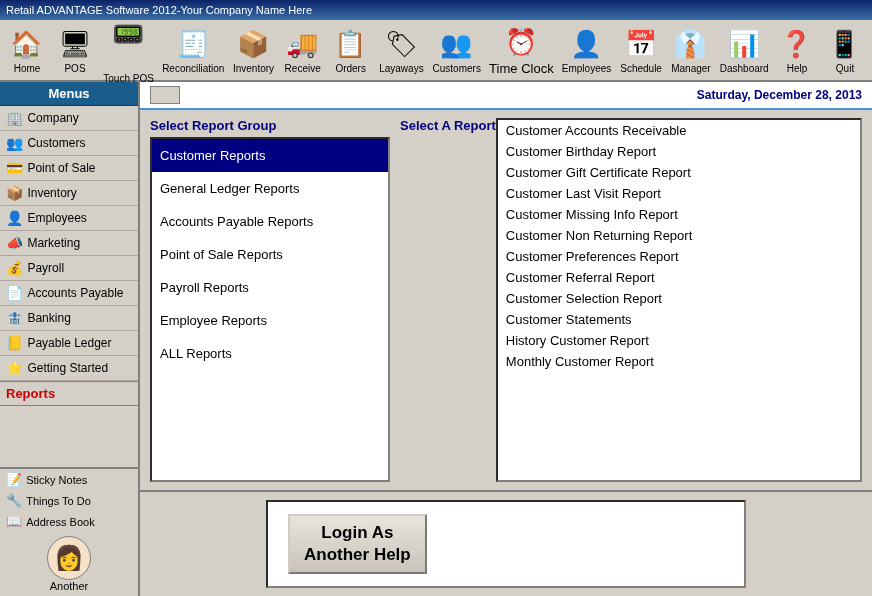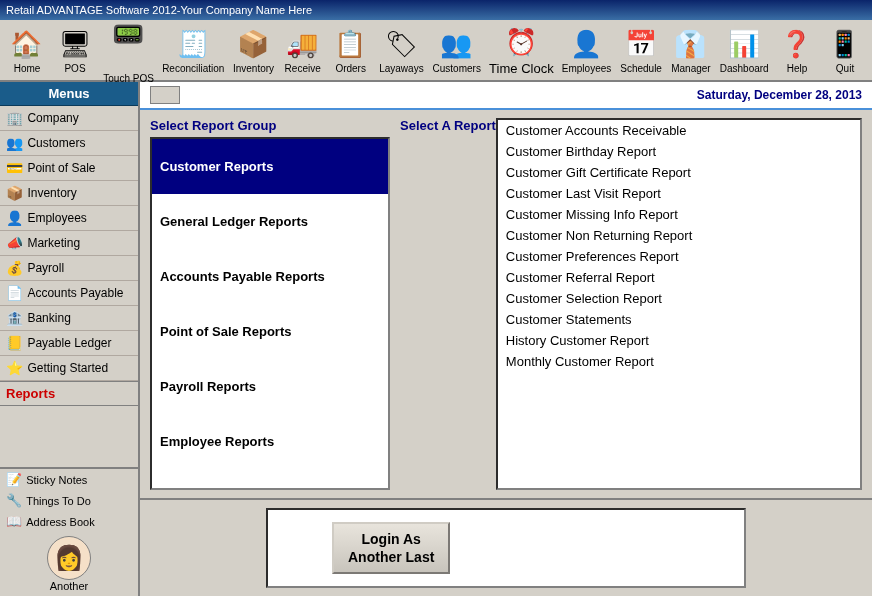--- a/index.html
+++ b/index.html
@@ -174,24 +174,24 @@
     }
 
     .report-group-list {
       background: white;
       border: 2px inset #808080;
       flex: 1;
       overflow-y: auto;
     }
 
     .report-group-item {
-      padding: 20px 8px;
+      padding: 9px 8px;
       cursor: pointer;
       font-size: 13px;
-      font-weight: bold;
+      font-weight: normal;
       color: #000;
     }
     .report-group-item.selected { background: #000080; color: white; }
 
     .report-list {
       background: white;
       border: 2px inset #808080;
       flex: 1;
       overflow-y: auto;
     }
@@ -236,26 +236,25 @@
       background: white;
       padding: 2px 4px;
       font-size: 11px;
       width: 140px;
     }
 
     .login-btn {
       background: linear-gradient(to bottom, #e8e4dc, #c8c4bc);
       border: 2px outset #d0ccc4;
       padding: 6px 14px;
-      font-size: 14px;
+      font-size: 17px;
       text-align: center;
       cursor: pointer;
       font-weight: bold;
       line-height: 1.3;
-      margin-left: 44px;
     }
 
     
     ::-webkit-scrollbar { width: 12px; }
     ::-webkit-scrollbar-track { background: #d4d0c8; }
     ::-webkit-scrollbar-thumb { background: #808080; border: 1px solid #606060; }
   </style>
 </head>
 <body>
 
@@ -452,19 +451,19 @@
           </div>
         </div>
 
       </div>
     </div>
 
     <div class="bottom-section">
       <div class="bottom-panel">
         <button class="login-btn">
           <span>Login As</span><br>
-          <span>Another Last</span>
+          <span>Another Help</span>
         </button>
       </div>
     </div>
 
   </div>
 </div>
 
 </body></html>

